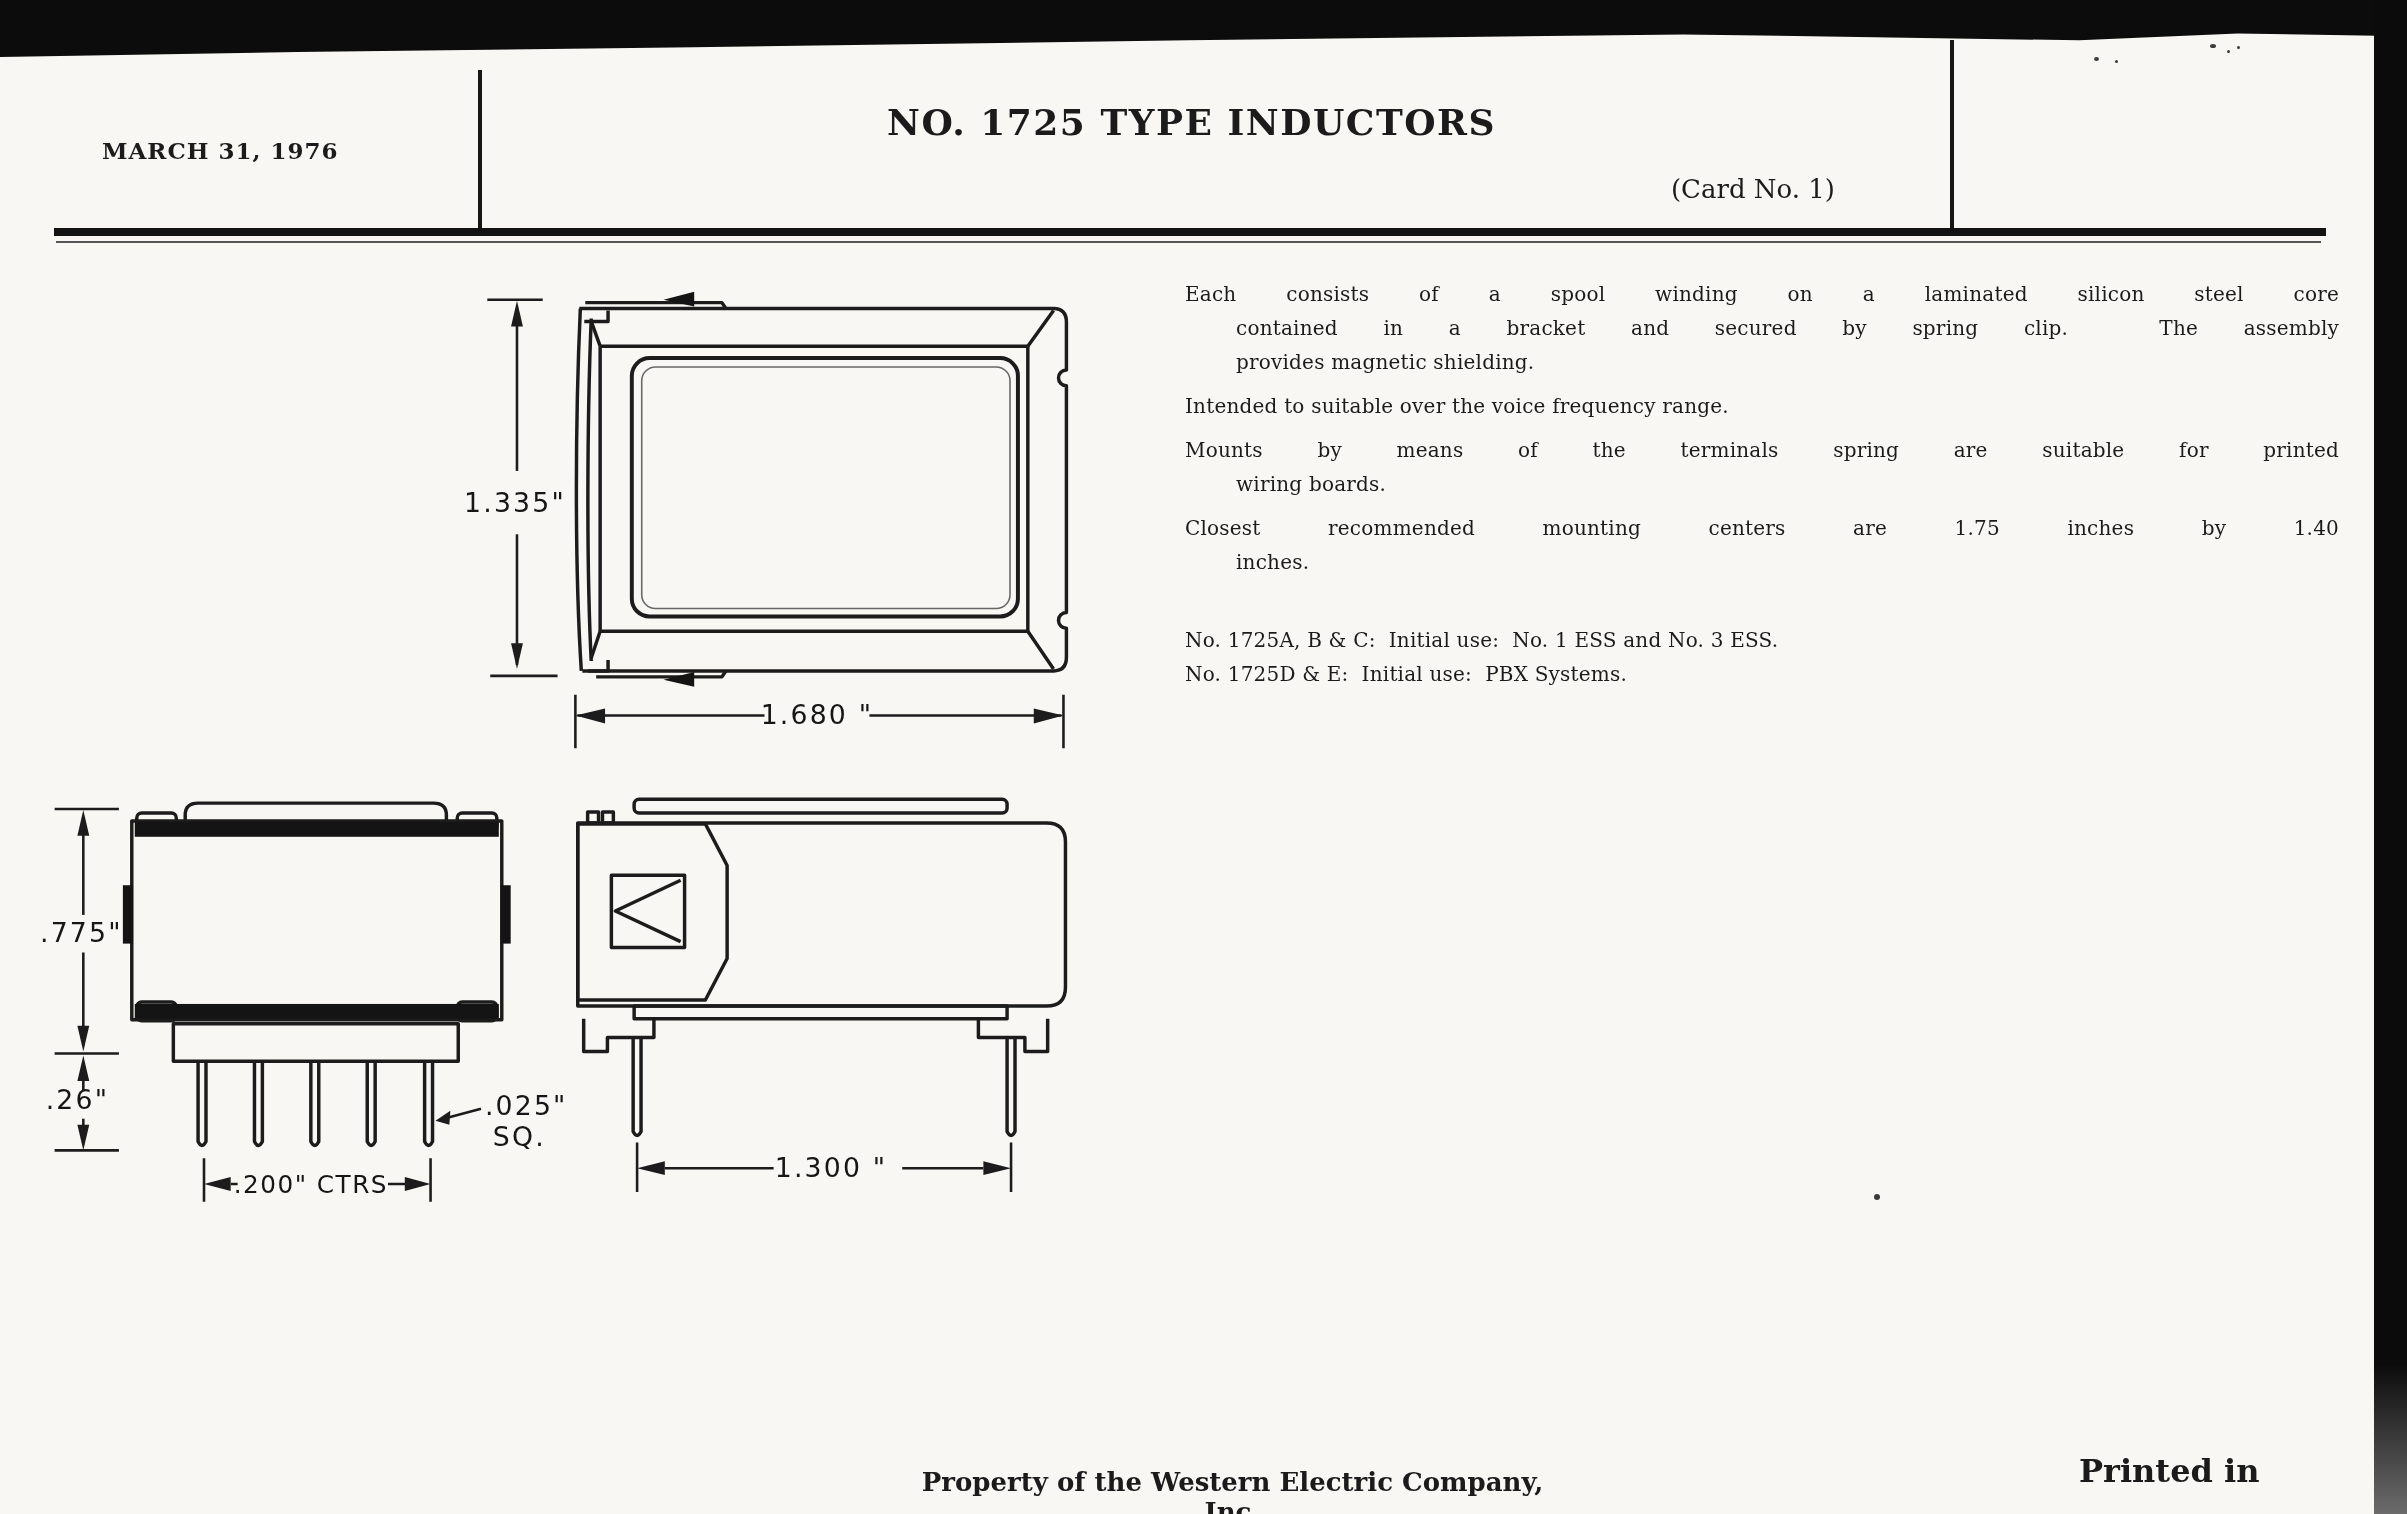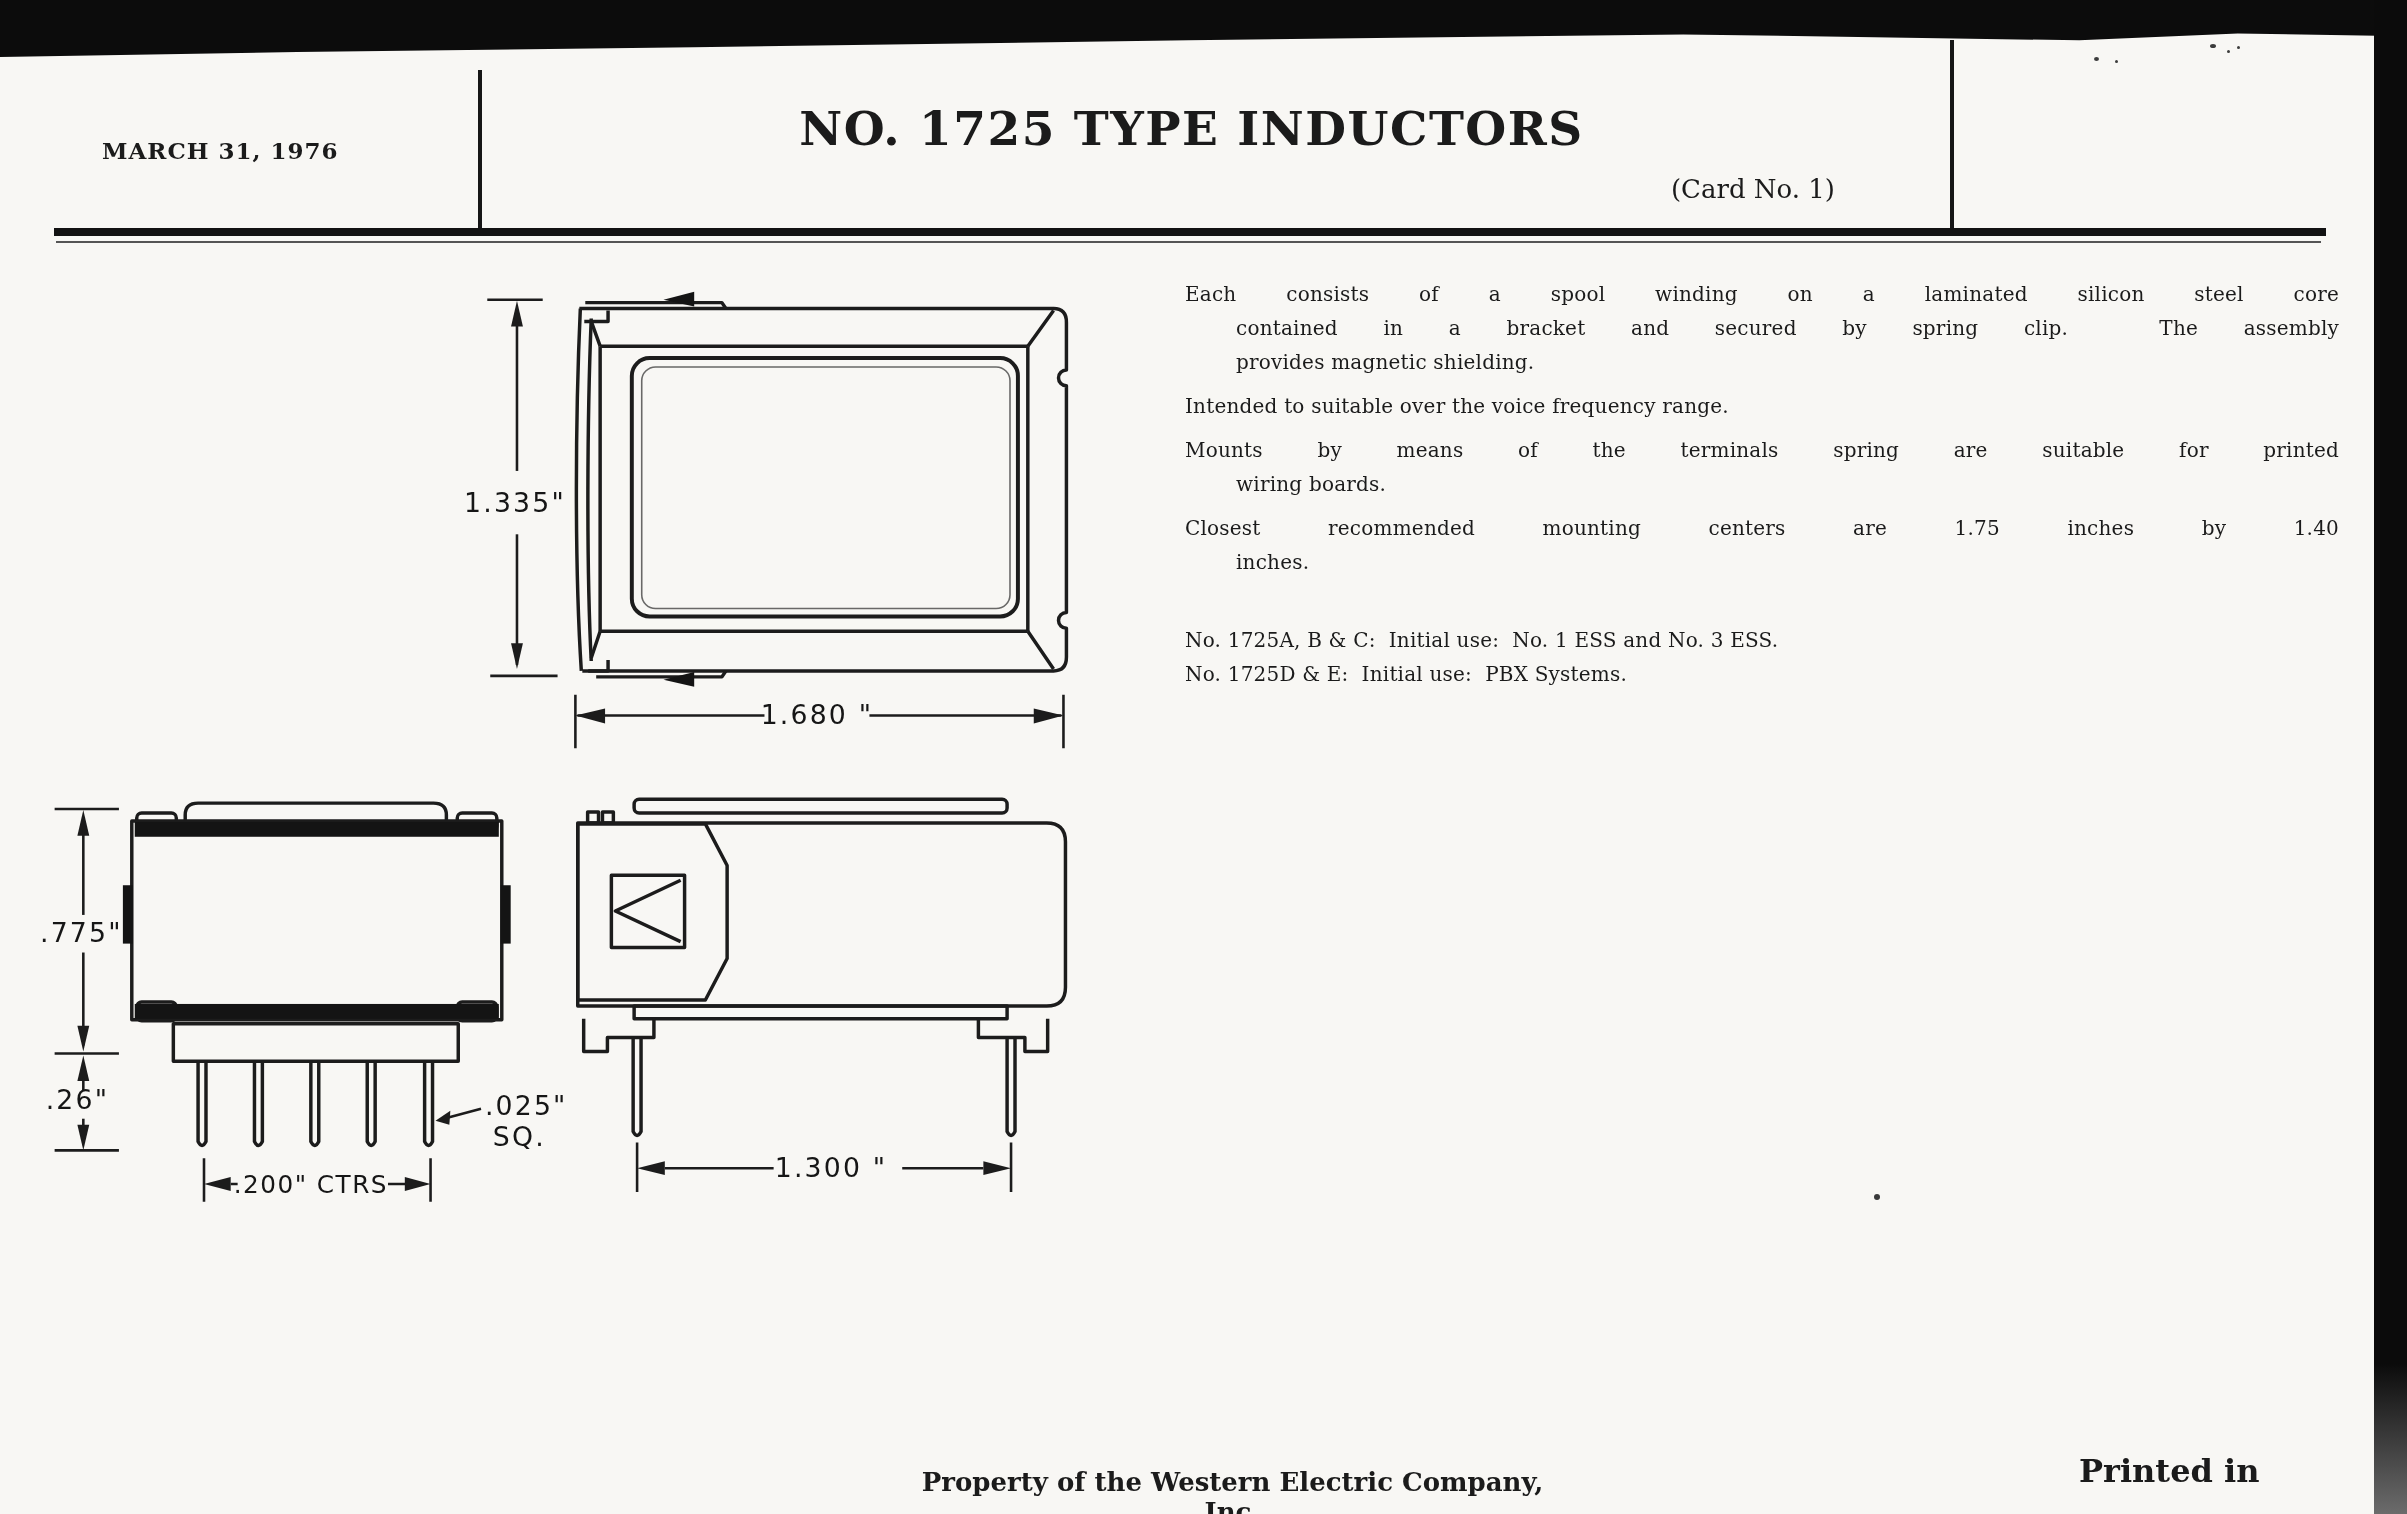--- a/index.html
+++ b/index.html
@@ -6,21 +6,21 @@
   .canvas{position:relative;width:2408px;height:1515px;background:#f8f7f4;overflow:hidden;
           font-family:"DejaVu Serif",serif;color:#1b1b1b;}
   
   .topbar{position:absolute;left:0;top:0;width:2408px;height:59px;}
   .rightbar{position:absolute;left:2374px;top:0;width:34px;height:1515px;
             background:linear-gradient(to bottom,#0b0b0b 90%,#6c6c6c 100%);}
   .speck{position:absolute;border-radius:50%;background:#3c3c3c;}
   
   .date{position:absolute;left:87px;top:137px;font-size:23px;font-weight:bold;letter-spacing:1px;margin-left:15px;}
   .title{position:absolute;left:548px;top:101px;width:1287px;text-align:center;
-         font-size:47px;font-weight:bold;letter-spacing:1.5px;}
+         font-size:36px;font-weight:bold;letter-spacing:1.5px;}
   .subtitle{position:absolute;left:548px;top:174px;width:1287px;text-align:right;font-size:26px;}
   .vdiv{position:absolute;width:4px;background:#161616;}
   .vdiv.l{left:478px;top:70px;height:159px;}
   .vdiv.r{left:1950px;top:40px;height:190px;}
   .rule-thick{position:absolute;left:54px;top:228px;width:2272px;height:8px;background:#121212;}
   .rule-thin{position:absolute;left:56px;top:241px;width:2265px;height:2px;background:#555;}
   
   .desc{position:absolute;left:1185px;top:277px;width:1154px;font-size:20px;line-height:34px;
         letter-spacing:0.2px;}
   .para{margin:0 0 10px 0;}

